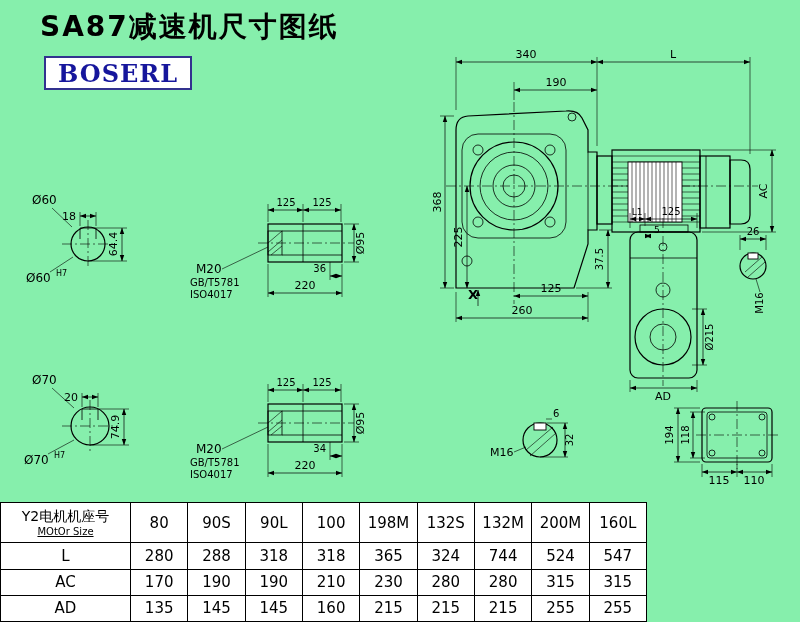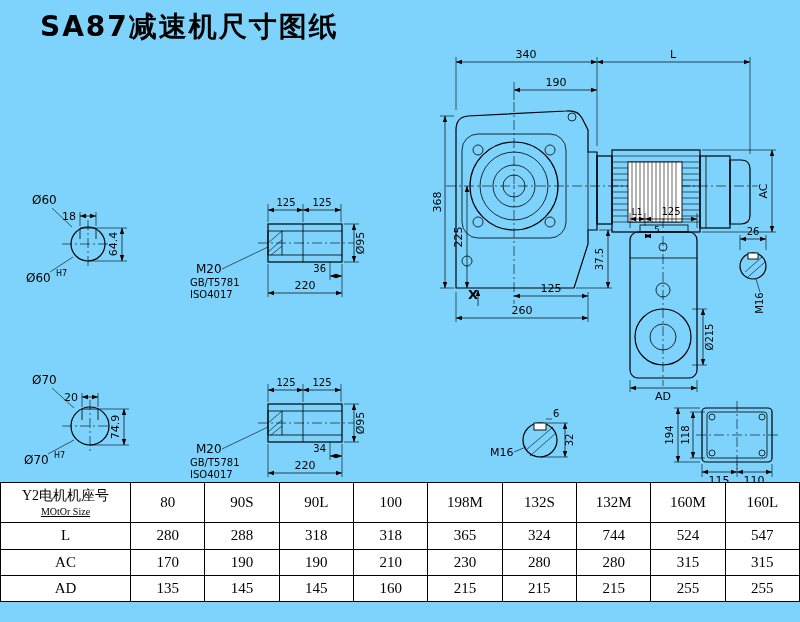--- a/index.html
+++ b/index.html
@@ -1,49 +1,52 @@
 <!DOCTYPE html>
 <html><head>
 <meta charset="utf-8">
 <style>
   html,body{margin:0;padding:0;background:#fff;}
-  .page{position:relative;width:800px;height:622px;background:#7dd3fc;overflow:hidden;
+  .page{position:relative;width:800px;height:622px;background:#86efac;overflow:hidden;
         font-family:"DejaVu Sans",sans-serif;}
   .title{position:absolute;left:40px;top:8px;font-size:28px;font-weight:bold;color:#000;
          letter-spacing:2px;white-space:nowrap;}
   .logo{position:absolute;left:44px;top:56px;border:2px solid #32328f;padding:0 12px;height:30px;
         display:flex;align-items:center;background:#fff;}
   .logo span{font-family:"DejaVu Serif",serif;font-size:24px;font-weight:bold;color:#16169c;letter-spacing:1px;}
   svg.drawing{position:absolute;left:0;top:0;}
   svg text{font-family:"DejaVu Sans",sans-serif;fill:#000;}
   .ol{fill:none;stroke:#000;stroke-width:1.2;}
   .thin{fill:none;stroke:#000;stroke-width:0.8;}
   .dim{stroke:#000;stroke-width:0.7;fill:none;}
   .ext{stroke:#000;stroke-width:0.6;fill:none;}
   .cl{stroke:#000;stroke-width:0.6;stroke-dasharray:10 3 2 3;fill:none;}
   .hatch{stroke:#000;stroke-width:0.6;fill:none;}
   .wfill{fill:#fff;stroke:#000;stroke-width:0.9;}
   .t8{font-size:8px;}.t9{font-size:9px;}.t10{font-size:10px;}
   .t11{font-size:11px;}.t12{font-size:12px;}
   .t13{font-size:13px;font-weight:bold;}
-  table.size{position:absolute;left:0;top:482px;width:800px;height:120px;
-             border-collapse:collapse;table-layout:fixed;background:#fff;font-family:Liberation Serif, serif;}
+  table.size{position:absolute;left:0;top:502px;width:647px;height:120px;
+             border-collapse:collapse;table-layout:fixed;background:#fff;}
   table.size td{border:1px solid #000;text-align:center;vertical-align:middle;
                 font-size:15px;color:#000;padding:0;}
   table.size tr.hdr{height:40px;}
   table.size tr.row{height:26px;}
   .hdr-cn{font-size:14px;line-height:1.3;}
   .hdr-en{font-size:10px;line-height:1.3;text-decoration:underline;}
 </style>
 </head>
 <body>
 
 <div class="page">
 
   <div class="title">SA87减速机尺寸图纸</div>
+  <div class="logo">
+    <span>BOSERL</span>
+  </div>
 
   <svg class="drawing" width="800" height="502" viewBox="0 0 800 502">
     <defs>
       <marker id="arr" viewBox="0 0 10 10" refX="9.5" refY="5" markerWidth="9" markerHeight="9" orient="auto-start-reverse">
         <path d="M0,1.5 L10,5 L0,8.5 z" fill="#000"></path>
       </marker>
     </defs>
 
     <g>
       <path class="ol" d="M456,288 V130 Q456,117 468,116 L566,111 Q578,110 582,118 L588,130 V152 H597 V230 H588 V244 L574,288 Z"></path>
@@ -262,21 +265,21 @@
           <div class="hdr-cn">Y2电机机座号</div>
           <div class="hdr-en">MOtOr Size</div>
         </td>
         <td>80</td>
         <td>90S</td>
         <td>90L</td>
         <td>100</td>
         <td>198M</td>
         <td>132S</td>
         <td>132M</td>
-        <td>160M</td>
+        <td>200M</td>
         <td>160L</td>
       </tr>
       <tr class="row">
         <td>L</td>
         <td>280</td>
         <td>288</td>
         <td>318</td>
         <td>318</td>
         <td>365</td>
         <td>324</td>

